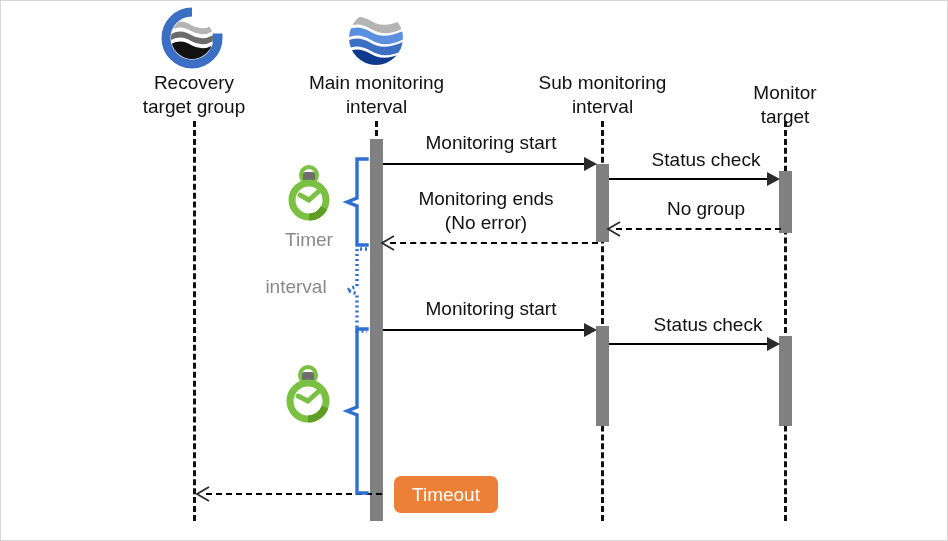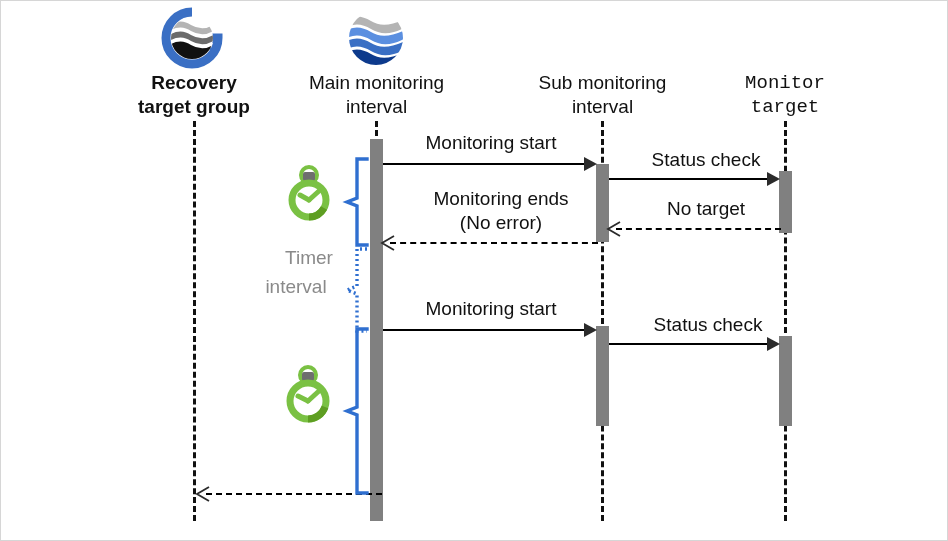--- a/index.html
+++ b/index.html
@@ -131,27 +131,27 @@
       <g clip-path="url(#wball)">
         <rect x="0" y="0" width="62" height="62" fill="#ffffff"></rect>
         <path d="M-4 16 q14 -12 30 -2 q14 9 38 -4 l0 8 q-22 14 -38 4 q-16 -10 -30 2 z" fill="#b4b4b4"></path>
         <path d="M-4 27 q14 -12 30 -2 q14 9 38 -4 l0 8 q-22 14 -38 4 q-16 -10 -30 2 z" fill="#5b8fe0"></path>
         <path d="M-4 38 q14 -12 30 -2 q14 9 38 -4 l0 8 q-22 14 -38 4 q-16 -10 -30 2 z" fill="#3a6fc4"></path>
         <path d="M-4 49 q14 -12 30 -2 q14 9 38 -4 l0 22 l-66 0 z" fill="#0d3a8c"></path>
       </g>
     </svg>
   </div>
 
-  <div class="actor-label" style="left:113px; top:70px; width:160px;font-weight:bold;">Recovery
+  <div class="actor-label" style="left:113px; top:70px; width:160px;">Recovery
 target group</div>
   <div class="actor-label" style="left:288px; top:70px; width:175px;">Main monitoring
 interval</div>
   <div class="actor-label" style="left:514px; top:70px; width:175px;">Sub monitoring
 interval</div>
-  <div class="actor-label" style="left:714px; top:70px; width:140px;font-family:Liberation Mono, monospace;">Monitor
+  <div class="actor-label" style="left:714px; top:80px; width:140px;">Monitor
 target</div>
 
   <div class="lifeline" style="left:192px; top:120px; height:400px;"></div>
   <div class="lifeline" style="left:374px; top:120px; height:400px;"></div>
   <div class="lifeline" style="left:600px; top:120px; height:400px;"></div>
   <div class="lifeline" style="left:783px; top:120px; height:400px;"></div>
 
   <div class="activation" style="left:369px; top:138px; height:382px;"></div>
 
   <div class="activation" style="left:595px; top:163px; height:78px;"></div>
@@ -161,29 +161,29 @@
   <div class="activation" style="left:778px; top:335px; height:90px;"></div>
 
   <div class="msg-label" style="left:390px; top:130px; width:200px;">Monitoring start</div>
   <div class="msg-line" style="left:382px; top:162px; width:206px;"></div>
   <div class="arrow-right" style="left:583px; top:156px;"></div>
 
   <div class="msg-label" style="left:620px; top:147px; width:170px;">Status check</div>
   <div class="msg-line" style="left:608px; top:177px; width:163px;"></div>
   <div class="arrow-right" style="left:766px; top:171px;"></div>
 
-  <div class="msg-label" style="left:620px; top:196px; width:170px;">No target</div>
+  <div class="msg-label" style="left:620px; top:196px; width:170px;">No group</div>
   <div class="msg-line dashed" style="left:615px; top:227px; width:165px;"></div>
   <div class="arrow-open-left" style="left:605px; top:220px;">
     <svg width="16" height="16" viewBox="0 0 16 16">
       <path d="M14 1 L2 8 L14 15" fill="none" stroke="#2b2b2b" stroke-width="1.8"></path>
     </svg>
   </div>
 
-  <div class="msg-label" style="left:400px; top:186px; width:200px;">Monitoring ends
+  <div class="msg-label" style="left:385px; top:186px; width:200px;">Monitoring ends
 (No error)</div>
   <div class="msg-line dashed" style="left:389px; top:241px; width:208px;"></div>
   <div class="arrow-open-left" style="left:379px; top:234px;">
     <svg width="16" height="16" viewBox="0 0 16 16">
       <path d="M14 1 L2 8 L14 15" fill="none" stroke="#2b2b2b" stroke-width="1.8"></path>
     </svg>
   </div>
 
   <div class="msg-label" style="left:390px; top:296px; width:200px;">Monitoring start</div>
   <div class="msg-line" style="left:382px; top:328px; width:206px;"></div>
@@ -206,21 +206,21 @@
       <path d="M25 3 a8 8 0 0 1 0 16 a8 8 0 0 1 0 -16" fill="none" stroke="#7ac143" stroke-width="4"></path>
       <rect x="19" y="8" width="12" height="9" rx="2" fill="#6e6e6e"></rect>
 
       <circle cx="25" cy="36" r="17" fill="none" stroke="#7ac143" stroke-width="7"></circle>
       <path d="M25 53 a17 17 0 0 0 15 -9" fill="none" stroke="#5e9e22" stroke-width="7"></path>
 
       <line x1="25" y1="36" x2="35" y2="27" stroke="#7ac143" stroke-width="5" stroke-linecap="round"></line>
       <line x1="25" y1="36" x2="16" y2="31" stroke="#7ac143" stroke-width="5" stroke-linecap="round"></line>
     </svg>
   </div>
-  <div class="side-label" style="left:263px; top:228px; width:90px;margin-top:18px;">Timer</div>
+  <div class="side-label" style="left:263px; top:228px; width:90px;">Timer</div>
 
   <div class="brace" style="left:340px; top:155px; width:32px; height:92px;">
     <svg width="32" height="92" viewBox="0 0 32 92">
       <path d="M26 3 L16 3 L16 42 L6 46 L16 50 L16 89 L26 89" fill="none" stroke="#2f6fd0" stroke-width="3.4" stroke-linecap="square" stroke-linejoin="miter"></path>
     </svg>
   </div>
 
   <div class="side-label" style="left:240px; top:275px; width:110px;text-align:center;">interval</div>
   <div class="brace" style="left:340px; top:245px; width:32px; height:88px;">
     <svg width="32" height="88" viewBox="0 0 32 88">
@@ -238,14 +238,15 @@
       <line x1="26" y1="37" x2="16" y2="32" stroke="#7ac143" stroke-width="5" stroke-linecap="round"></line>
     </svg>
   </div>
 
   <div class="brace" style="left:340px; top:325px; width:32px; height:170px;">
     <svg width="32" height="170" viewBox="0 0 32 170">
       <path d="M26 3 L16 3 L16 81 L6 85 L16 89 L16 167 L26 167" fill="none" stroke="#2f6fd0" stroke-width="3.4" stroke-linecap="square" stroke-linejoin="miter"></path>
     </svg>
   </div>
 
+  <div class="timeout-badge" style="left:393px; top:475px; width:104px; height:37px;">Timeout</div>
 
 </div>
 
 </body></html>

